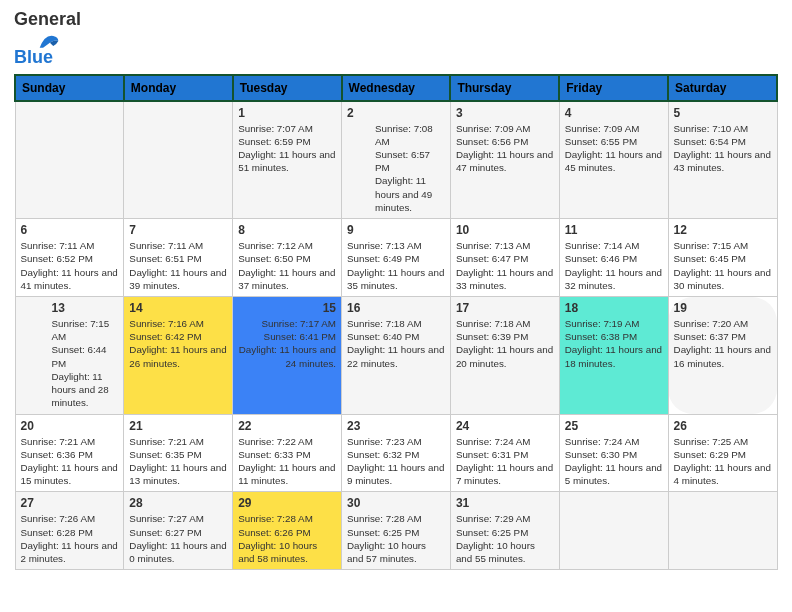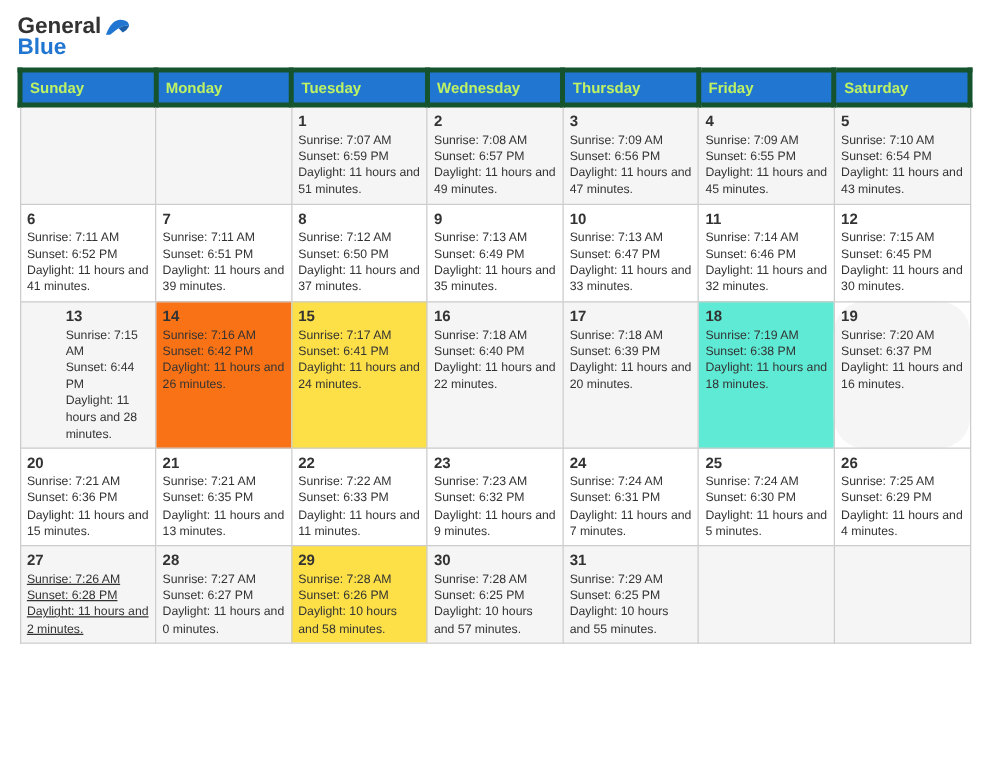--- a/index.html
+++ b/index.html
@@ -51,26 +51,26 @@
       color: #333;
       font-weight: normal;
     }
     .calendar {
       width: 100%;
       border-collapse: collapse;
       font-size: 10.5px;
     }
     .calendar th {
       background-color: #2176d2;
-      color: #bef264;
+      color: #000000;
       text-align: left;
       padding: 5px 6px;
       font-size: 12px;
       font-weight: bold;
-      border: 4px solid #14532d;
+      border: 2px solid #14532d;
     }
     .calendar td {
       border: 1px solid #ccc;
       vertical-align: top;
       padding: 4px 5px;
       width: calc(100% / 7);
       min-height: 70px;
       background: #fff;
     }
     .calendar tr:nth-child(odd) td {
@@ -95,21 +95,21 @@
       background: #f9f9f9;
     }
   </style>
 </head>
 <body>
 
 <div class="container">
   <div class="header">
     <div class="logo">
       <div>
-        <div style="display:flex;align-items:center;">
+        <div style="display:flex;align-items:center;flex-direction:column;">
           <span class="logo-text logo-general">General</span>
           <svg class="logo-icon" viewBox="0 0 26 20">
             <path d="M2 18 Q8 2 18 4 Q24 5 24 10 Q20 8 14 12 Q10 15 6 18 Z" fill="#2176d2"></path>
             <path d="M14 12 Q20 8 24 10 Q22 14 18 16 Z" fill="#1a5faa"></path>
           </svg>
         </div>
         <span class="logo-text logo-blue" style="display:block;margin-top:-4px;">Blue</span>
       </div>
     </div>
     <div class="title-block">
@@ -135,21 +135,21 @@
           <td class="empty-cell" style="background-color: rgb(245, 245, 245);"></td>
           <td class="empty-cell" style="background-color: rgb(245, 245, 245);"></td>
           <td style="background-color: rgb(245, 245, 245);">
             <span class="day-number">1</span>
             <div class="day-info" style="white-space: pre-line;">Sunrise: 7:07 AM
 Sunset: 6:59 PM
 Daylight: 11 hours and 51 minutes.</div>
           </td>
           <td style="background-color: rgb(245, 245, 245);">
             <span class="day-number">2</span>
-            <div class="day-info" style="white-space: pre-line;">Sunrise: 7:08 AM
+            <div class="day-info" style="white-space: pre-line; margin-left: 28px;">Sunrise: 7:08 AM
 Sunset: 6:57 PM
 Daylight: 11 hours and 49 minutes.</div>
           </td>
           <td style="background-color: rgb(245, 245, 245);">
             <span class="day-number">3</span>
             <div class="day-info" style="white-space: pre-line;">Sunrise: 7:09 AM
 Sunset: 6:56 PM
 Daylight: 11 hours and 47 minutes.</div>
           </td>
           <td style="background-color: rgb(245, 245, 245);">
@@ -209,27 +209,27 @@
 Daylight: 11 hours and 30 minutes.</div>
           </td>
         </tr>
         <tr>
           <td style="background-color: rgb(245, 245, 245); padding-left: 36px;">
             <span class="day-number">13</span>
             <div class="day-info" style="white-space: pre-line;">Sunrise: 7:15 AM
 Sunset: 6:44 PM
 Daylight: 11 hours and 28 minutes.</div>
           </td>
-          <td style="background-color: #f97316;">
+          <td style="background-color: #fde047;">
             <span class="day-number">14</span>
             <div class="day-info" style="white-space: pre-line;">Sunrise: 7:16 AM
 Sunset: 6:42 PM
 Daylight: 11 hours and 26 minutes.</div>
           </td>
-          <td style="background-color: #fde047;">
+          <td style="background-color: #3b82f6; text-align: right;">
             <span class="day-number">15</span>
             <div class="day-info" style="white-space: pre-line;">Sunrise: 7:17 AM
 Sunset: 6:41 PM
 Daylight: 11 hours and 24 minutes.</div>
           </td>
           <td style="background-color: rgb(245, 245, 245);">
             <span class="day-number">16</span>
             <div class="day-info" style="white-space: pre-line;">Sunrise: 7:18 AM
 Sunset: 6:40 PM
 Daylight: 11 hours and 22 minutes.</div>
@@ -293,21 +293,21 @@
           <td style="background-color: rgb(255, 255, 255);">
             <span class="day-number">26</span>
             <div class="day-info" style="white-space: pre-line;">Sunrise: 7:25 AM
 Sunset: 6:29 PM
 Daylight: 11 hours and 4 minutes.</div>
           </td>
         </tr>
         <tr>
           <td style="background-color: rgb(245, 245, 245);">
             <span class="day-number">27</span>
-            <div class="day-info" style="white-space: pre-line; text-decoration: underline;">Sunrise: 7:26 AM
+            <div class="day-info" style="white-space: pre-line;">Sunrise: 7:26 AM
 Sunset: 6:28 PM
 Daylight: 11 hours and 2 minutes.</div>
           </td>
           <td style="background-color: rgb(245, 245, 245);">
             <span class="day-number">28</span>
             <div class="day-info" style="white-space: pre-line;">Sunrise: 7:27 AM
 Sunset: 6:27 PM
 Daylight: 11 hours and 0 minutes.</div>
           </td>
           <td style="background-color: #fde047;">

